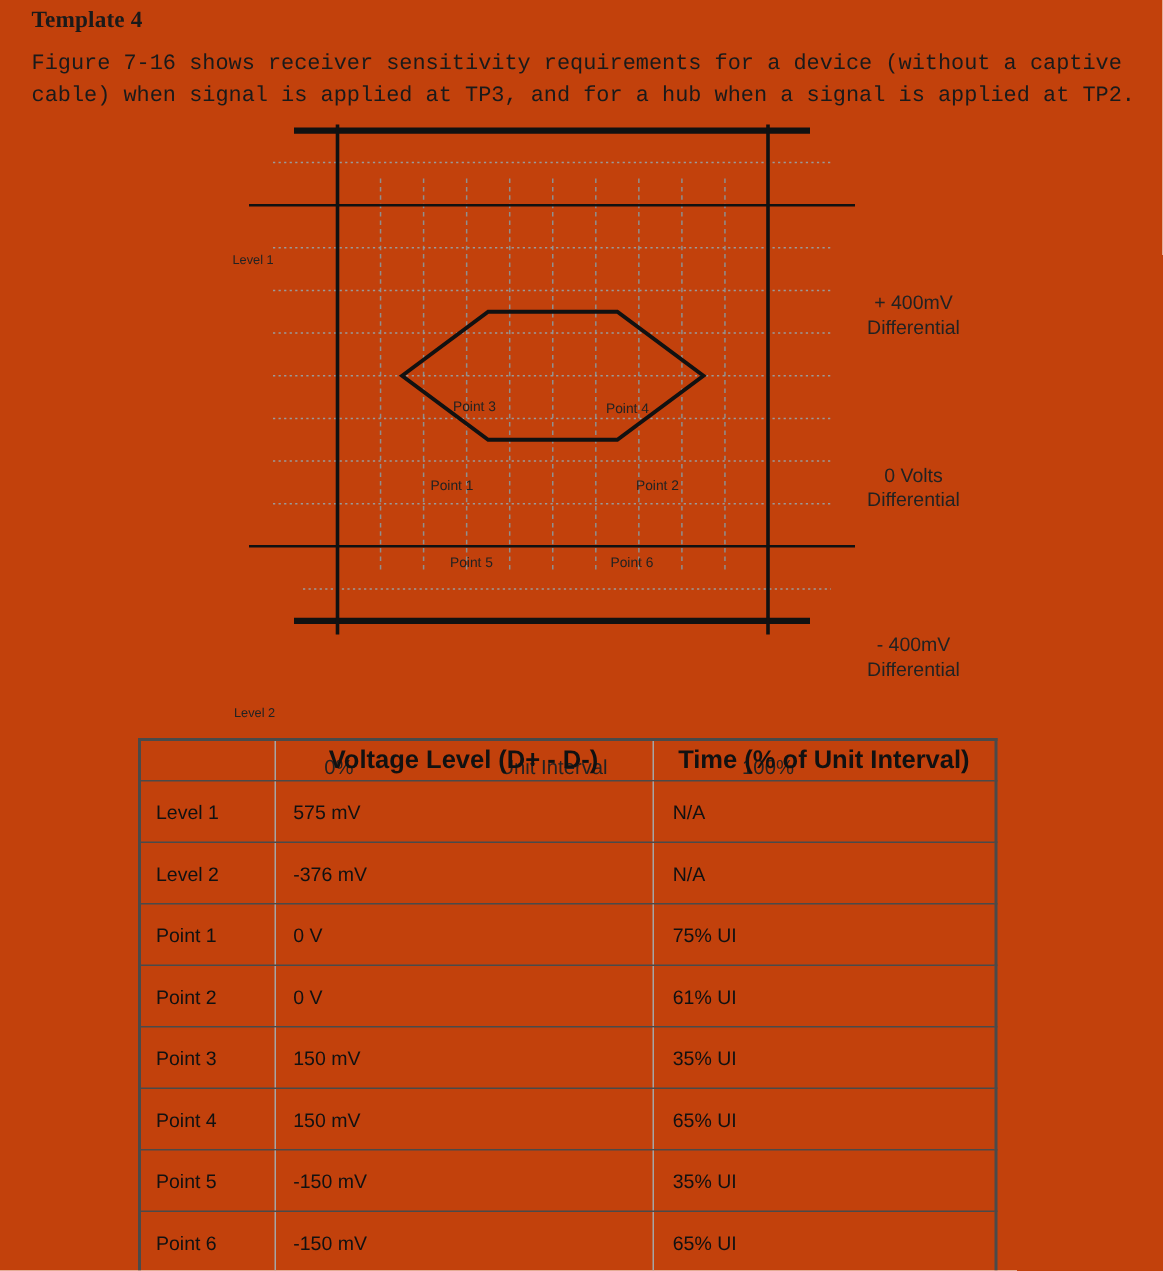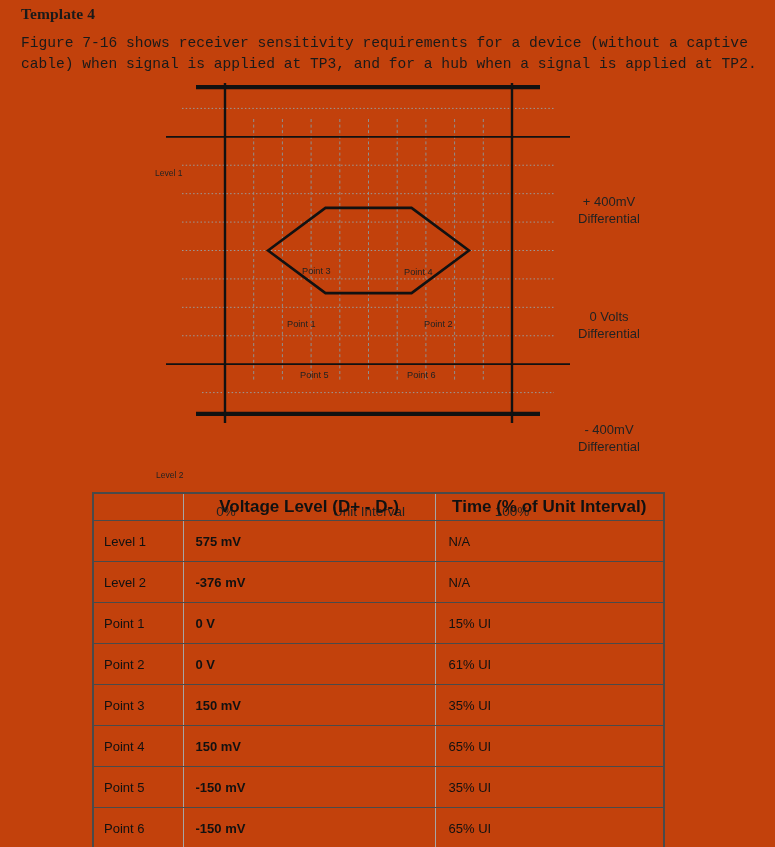--- a/index.html
+++ b/index.html
@@ -28,21 +28,21 @@
     border:2px solid #4a4a4a;
   }
   .spec-table th,.spec-table td{
     border-top:1px solid #4a4a4a;border-bottom:1px solid #4a4a4a;
     border-left:1px solid #a5a5a5;border-right:1px solid #a5a5a5;
     vertical-align:middle;text-align:left;overflow:hidden;white-space:nowrap;
   }
   .spec-table th{height:24px;font-size:17px;font-weight:bold;text-align:center;}
   .spec-table td{height:38px;}
   .spec-table td:nth-child(1){padding-left:10px;}
-  .spec-table td:nth-child(2){padding-left:12px;font-weight:bold;}
+  .spec-table td:nth-child(2){padding-left:12px;}
   .spec-table td:nth-child(3){padding-left:13px;}
 </style>
 </head>
 <body>
 
 <div id="page">
 
   <div id="doc-title">Template 4</div>
 
   <div id="doc-paragraph">Figure 7-16 shows receiver sensitivity requirements for a device (without a captive cable) when signal is applied at TP3, and for a hub when a signal is applied at TP2.</div>
@@ -123,21 +123,21 @@
         <td>N/A</td>
       </tr>
       <tr>
         <td>Level 2</td>
         <td>-376 mV</td>
         <td>N/A</td>
       </tr>
       <tr>
         <td>Point 1</td>
         <td>0 V</td>
-        <td>15% UI</td>
+        <td>75% UI</td>
       </tr>
       <tr>
         <td>Point 2</td>
         <td>0 V</td>
         <td>61% UI</td>
       </tr>
       <tr>
         <td>Point 3</td>
         <td>150 mV</td>
         <td>35% UI</td>

